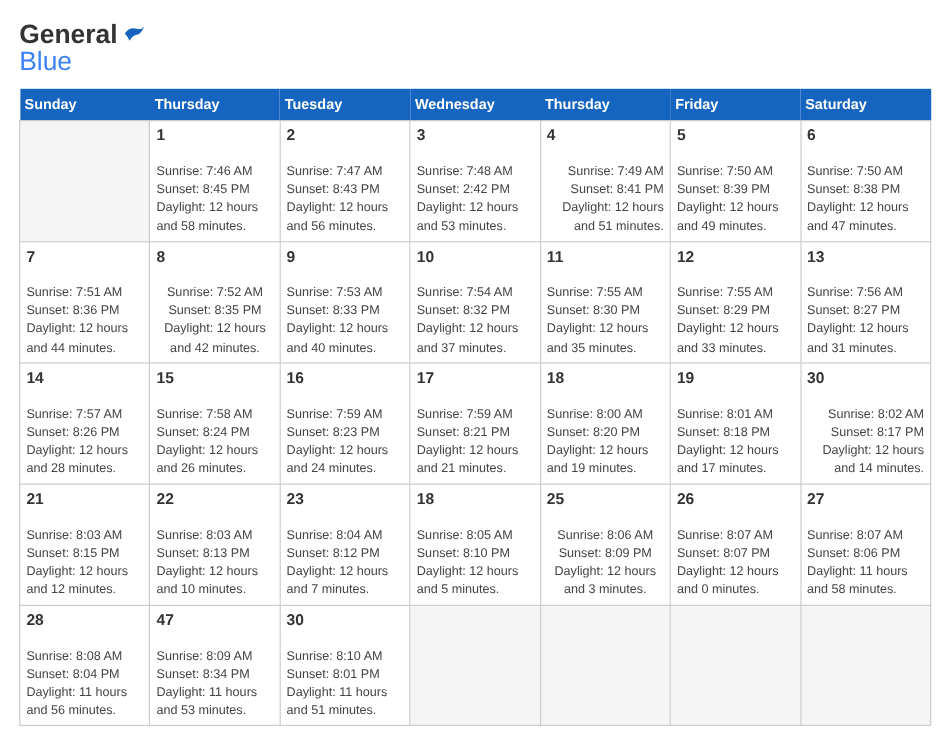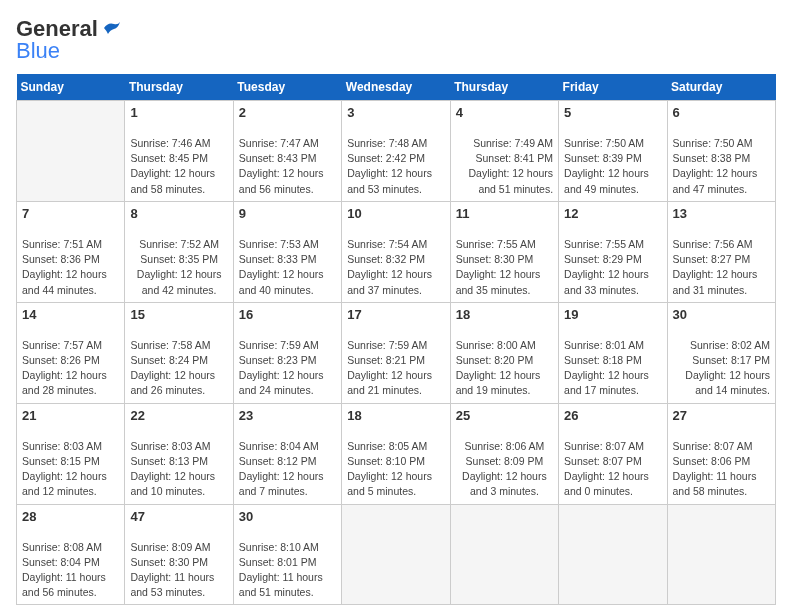--- a/index.html
+++ b/index.html
@@ -308,21 +308,21 @@
         <td>
           <span class="day-num">28</span>
           <div class="day-info" style="white-space: pre-line;">Sunrise: 8:08 AM
 Sunset: 8:04 PM
 Daylight: 11 hours
 and 56 minutes.</div>
         </td>
         <td>
           <span class="day-num">47</span>
           <div class="day-info" style="white-space: pre-line;">Sunrise: 8:09 AM
-Sunset: 8:30 PM
+Sunset: 8:34 PM
 Daylight: 11 hours
 and 53 minutes.</div>
         </td>
         <td>
           <span class="day-num">30</span>
           <div class="day-info" style="white-space: pre-line;">Sunrise: 8:10 AM
 Sunset: 8:01 PM
 Daylight: 11 hours
 and 51 minutes.</div>
         </td>

